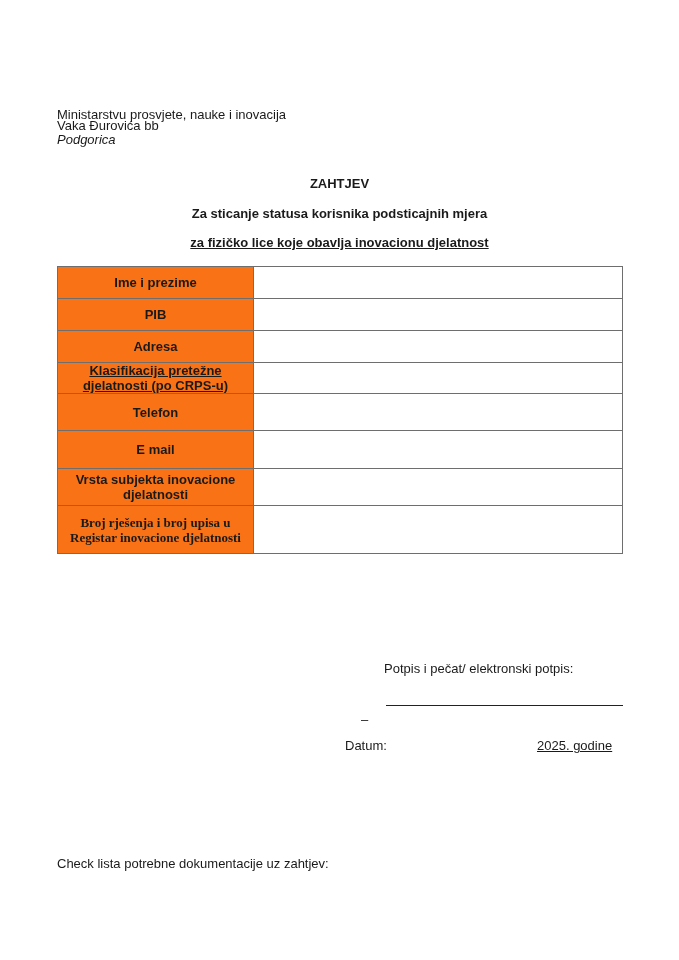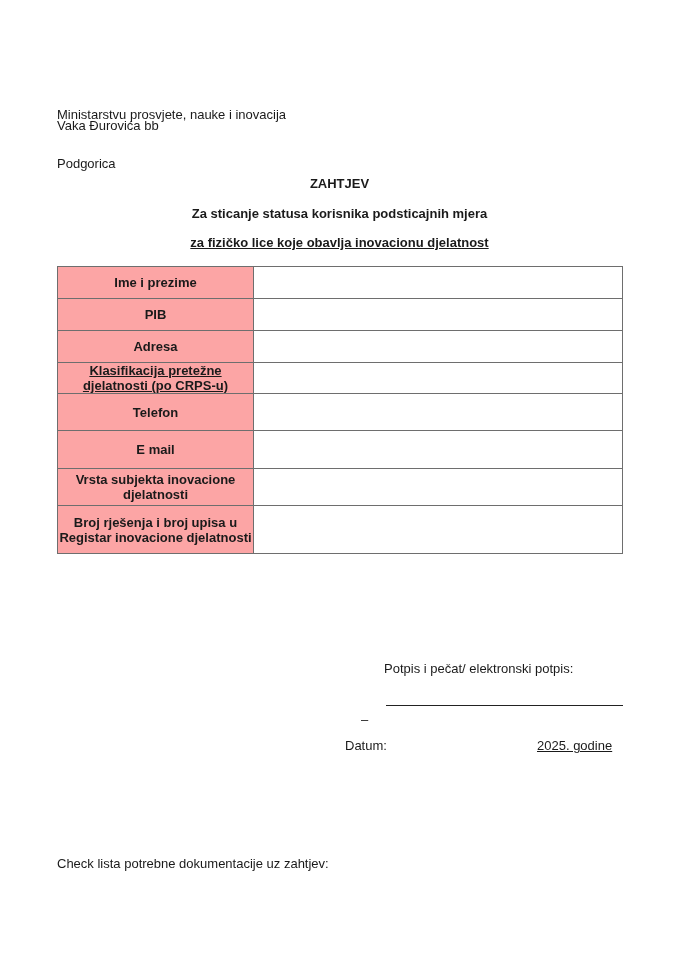--- a/index.html
+++ b/index.html
@@ -10,35 +10,35 @@
   .abs { position: absolute; white-space: nowrap; }
   .addr { left: 57px; font-size: 13px; }
   .center { left: 0; width: 679px; text-align: center; font-size: 13px; font-weight: bold; }
   .underline { text-decoration: underline; }
   table.form {
     position: absolute; left: 57px; top: 266px; width: 566px;
     border-collapse: collapse; table-layout: fixed;
   }
   table.form td { border: 1.3px solid #6e6e6e; padding: 0; }
   table.form td.label {
-    width: 195px; background: #fca5a5; text-align: center; font-weight: bold;
+    width: 195px; background: #f97316; text-align: center; font-weight: bold;
     font-size: 13px; line-height: 15px; vertical-align: middle;
   }
   table.form td.value { background: #ffffff; }
   .sig-line { position: absolute; left: 386px; top: 705px; width: 237px; border-top: 1px solid #222; }
   .dash { left: 361px; top: 712px; font-size: 13px; }
   .body-text { font-size: 13px; }
 </style>
 </head>
 <body>
 
 <div>
   <div class="abs addr" style="top:107px;">Ministarstvu prosvjete, nauke i inovacija</div>
   <div class="abs addr" style="top:118px;">Vaka Đurovića bb</div>
-  <div class="abs addr" style="top:156px;">Podgorica</div>
+  <div class="abs addr" style="top:132px;font-style:italic;">Podgorica</div>
 </div>
 
 <div>
   <div class="abs center" style="top:176px;">ZAHTJEV</div>
   <div class="abs center" style="top:206px;">Za sticanje statusa korisnika podsticajnih mjera</div>
   <div class="abs center" style="top:235px;">
     <span class="underline">za fizičko lice koje obavlja inovacionu djelatnost</span>
   </div>
 </div>
 
@@ -65,21 +65,21 @@
       <td class="value"></td>
     </tr>
     <tr style="height:38px;">
       <td class="label">E mail</td>
       <td class="value"></td>
     </tr>
     <tr style="height:37px;">
       <td class="label">Vrsta subjekta inovacione djelatnosti</td>
       <td class="value"></td>
     </tr>
-    <tr style="height:48px;">
+    <tr style="height:48px;font-family:Liberation Serif, serif;">
       <td class="label">Broj rješenja i broj upisa u Registar inovacione djelatnosti</td>
       <td class="value"></td>
     </tr>
   </tbody>
 </table>
 
 <div>
   <div class="abs body-text" style="left:384px; top:661px;">Potpis i pečat/ elektronski potpis:</div>
   <div class="sig-line"></div>
   <div class="abs dash">–</div>

